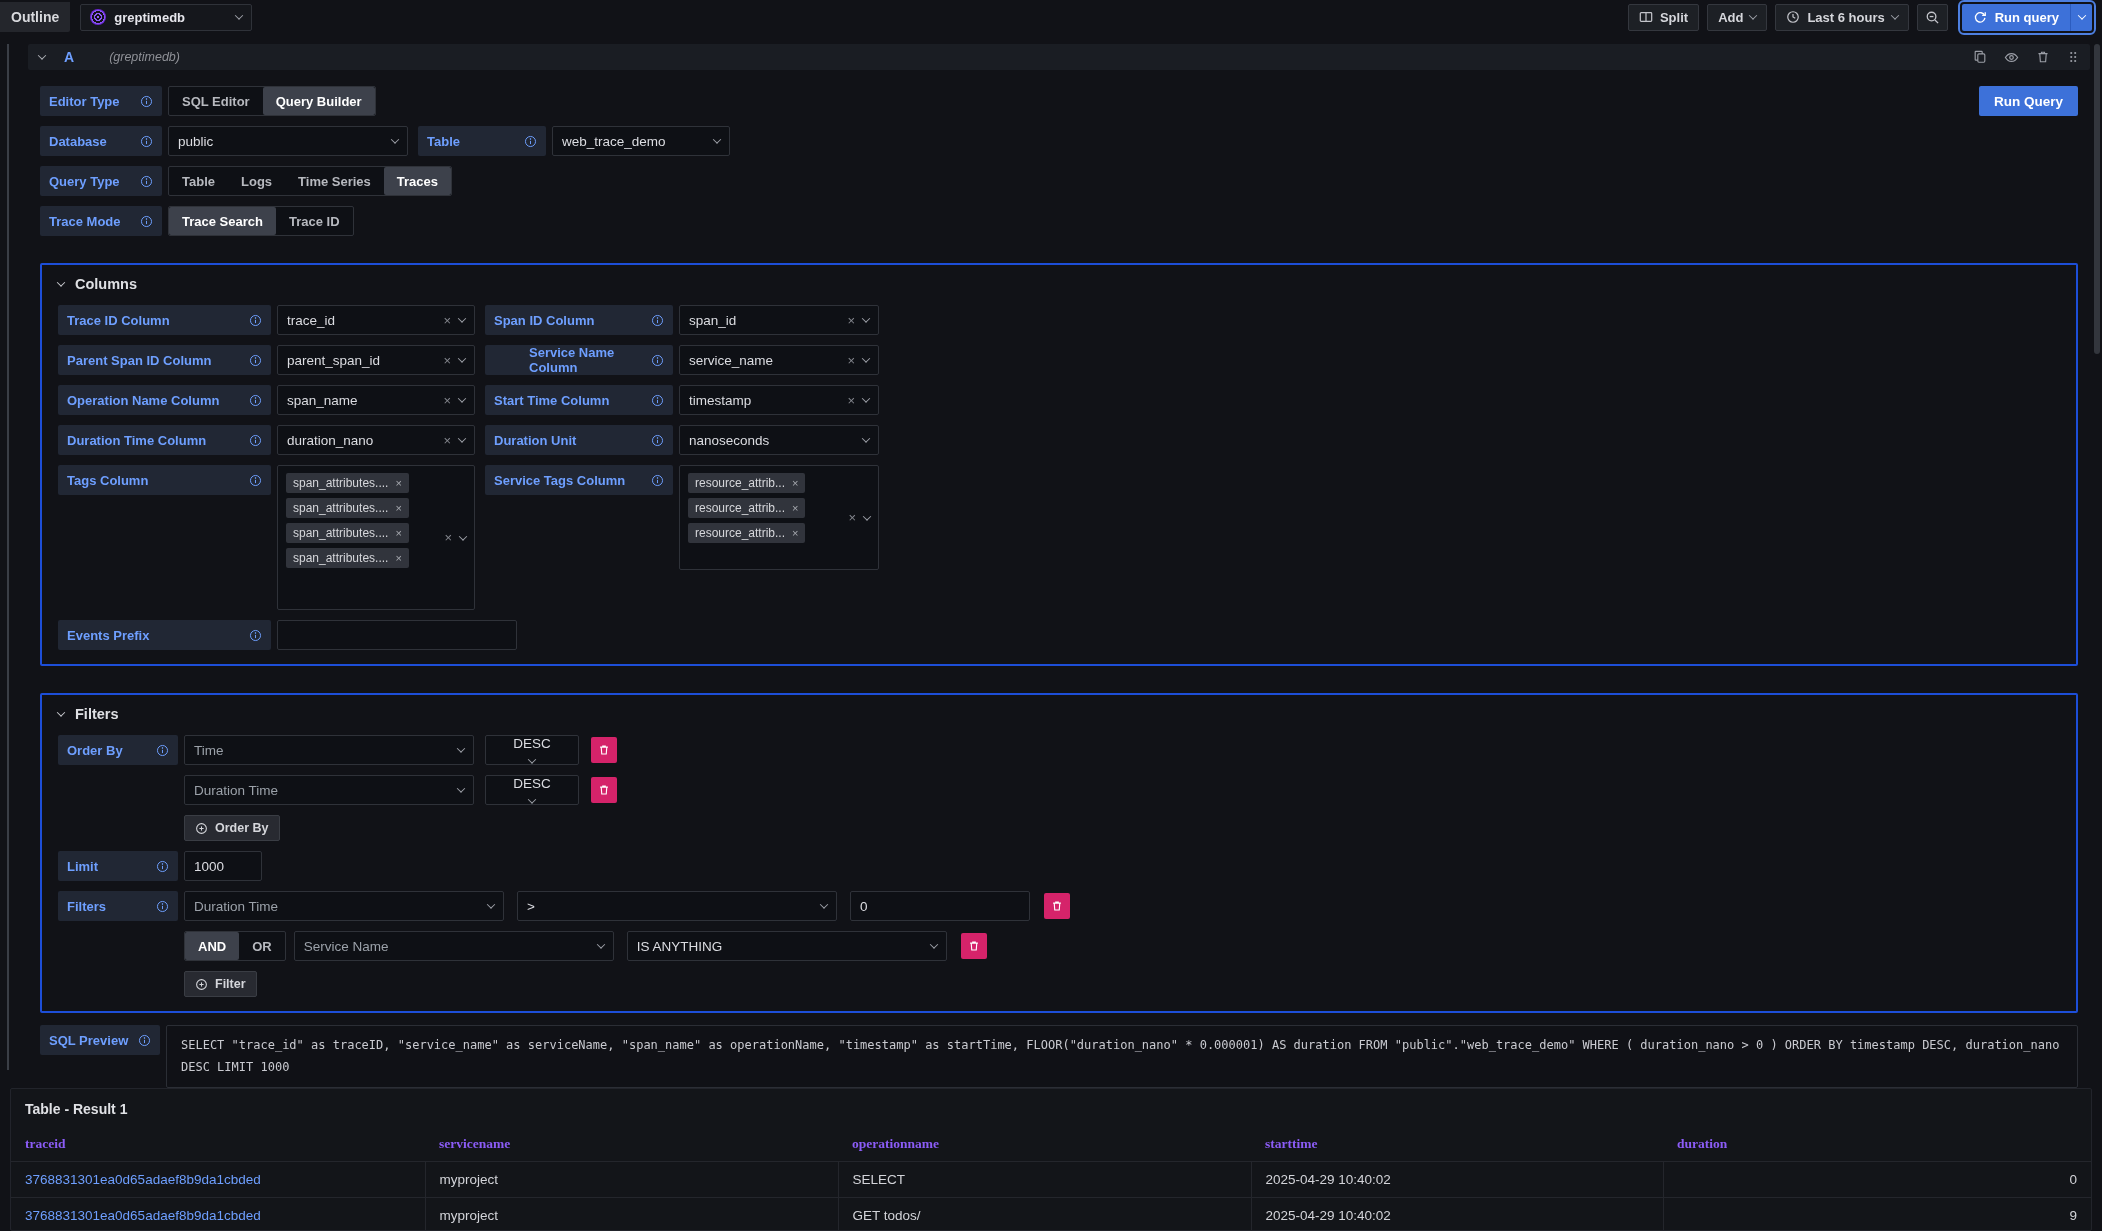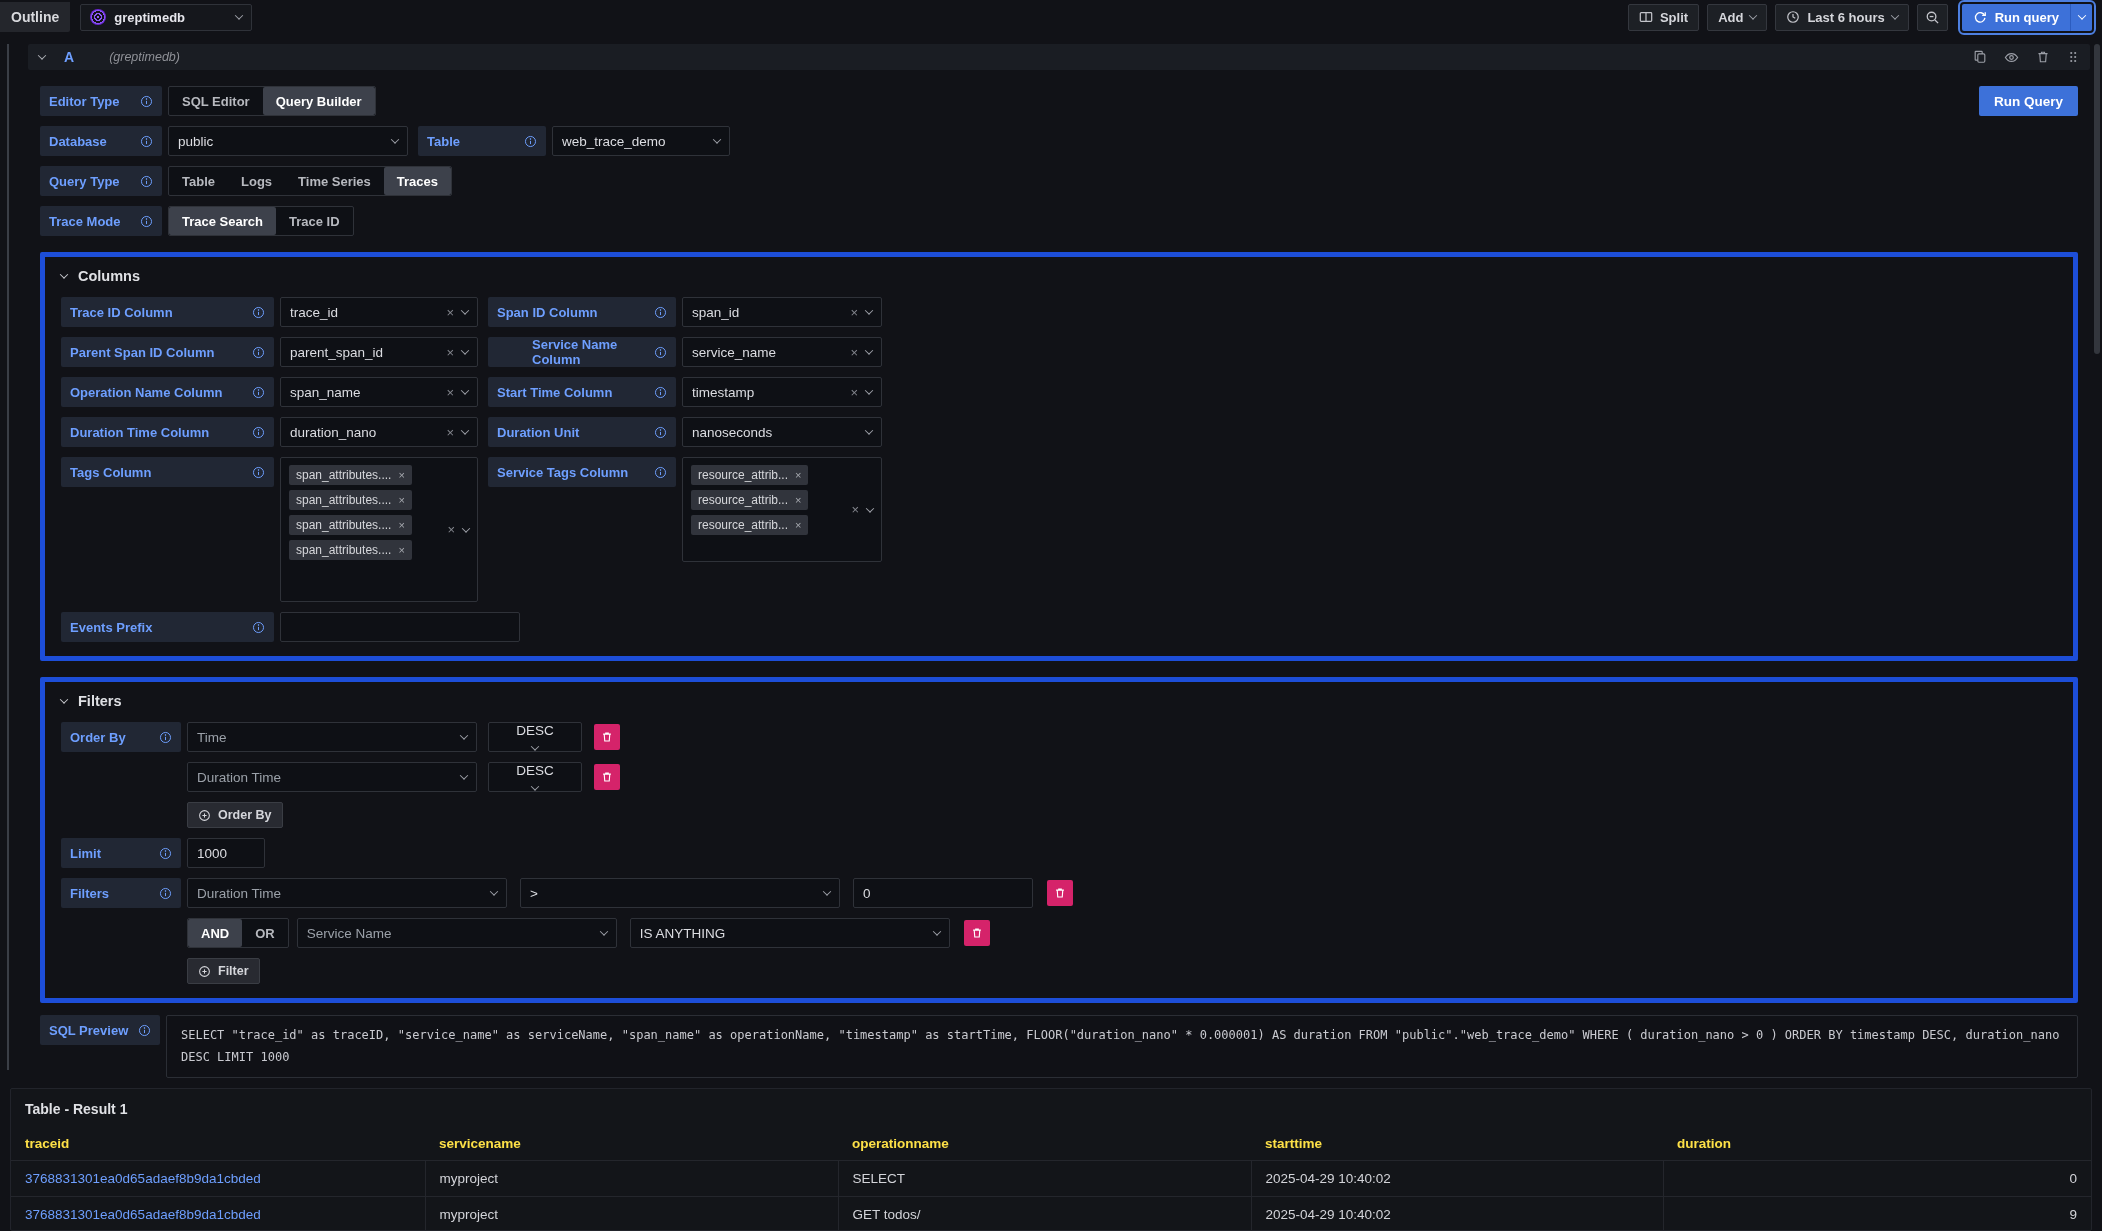--- a/index.html
+++ b/index.html
@@ -62,21 +62,21 @@
     display:flex; align-items:center; padding:0 9px; font-size:13.5px; color:#dcdde2; cursor:pointer; flex:none; }
   .select .val { flex:1; white-space:nowrap; overflow:hidden; }
   .select .val.dim { color:#9ba1a9; }
   .clear-x { color:#84878e; font-size:13px; margin-right:8px; cursor:pointer; }
   .w240{width:240px;} .w178{width:178px;} .w198{width:198px;} .w200{width:200px;}
   .w290{width:290px;} .w94{width:94px;flex-direction:column;} .w320{width:320px;} .w180{width:180px;} .w78{width:78px;}
 
   .input { background:#0e1015; border:1px solid #2f3239; border-radius:2px; height:30px;
     display:flex; align-items:center; padding:0 9px; color:#dcdde2; font-size:13.5px; flex:none; }
 
-  .section { border:5px solid #1d4ed8; border-radius:2px; margin:16px 12px 0 0; }
+  .section { border:2px solid #1d4ed8; border-radius:2px; margin:27px 12px 0 0; }
   .sec-head { display:flex; align-items:center; gap:11px; padding:11px 16px; cursor:pointer; }
   .sec-head .chev { border-color:#c8c9ce; }
   .sec-title { font-weight:700; font-size:14.5px; color:#dfe0e4; }
   .sec-body { padding:2px 16px 12px; }
 
   .multibox { background:#0e1015; border:1px solid #2f3239; border-radius:2px;
     padding:7px 8px; display:flex; align-items:center; flex:none; }
   .chips { display:flex; flex-direction:column; gap:5px; flex:1; align-self:flex-start; }
   .chip { background:#31343c; border-radius:2px; padding:3px 7px; font-size:12px; color:#d6d7db;
     display:flex; align-items:center; gap:7px; width:max-content; }
@@ -96,21 +96,21 @@
 
   .footer { display:flex; gap:9px; margin:20px 0 0 -9px; }
   .btn-ft { height:32px; background:#0f766e; border:1px solid #34373c; border-radius:2px;
     display:flex; align-items:center; gap:9px; padding:0 12px; color:#d8d9dd; font-size:14px; font-weight:700; cursor:pointer; }
 
   
   .results { position:absolute; left:10px; right:10px; top:1088px; bottom:0;
     background:#131519; border:1px solid #22242b; border-radius:2px; overflow:hidden; }
   .res-title { padding:12px 14px 10px; font-weight:700; font-size:14px; color:#e0e1e5; }
   table.res { width:100%; border-collapse:collapse; font-size:13.5px; table-layout:fixed; }
-  table.res th { text-align:left; font-weight:700; color:#fde047; padding:9px 14px; cursor:pointer; }
+  table.res th { text-align:left; font-weight:700; color:#8b5cf6; padding:9px 14px; cursor:pointer;font-family:Liberation Serif, serif; }
   table.res td { padding:10px 14px; border-top:1px solid #24262c; border-right:1px solid #24262c; color:#d3d4d9; }
   table.res td:last-child { border-right:none; }
   .c1{width:414px;} .c2{width:413px;} .c3{width:413px;} .c4{width:412px;}
   .num { text-align:right; }
   .tlink { color:#6e9fff; cursor:pointer; }
 
   .scrollbar { position:absolute; right:2px; top:44px; width:6px; height:310px; background:#33363d; border-radius:3px; }
 </style>
 </head>
 <body>

